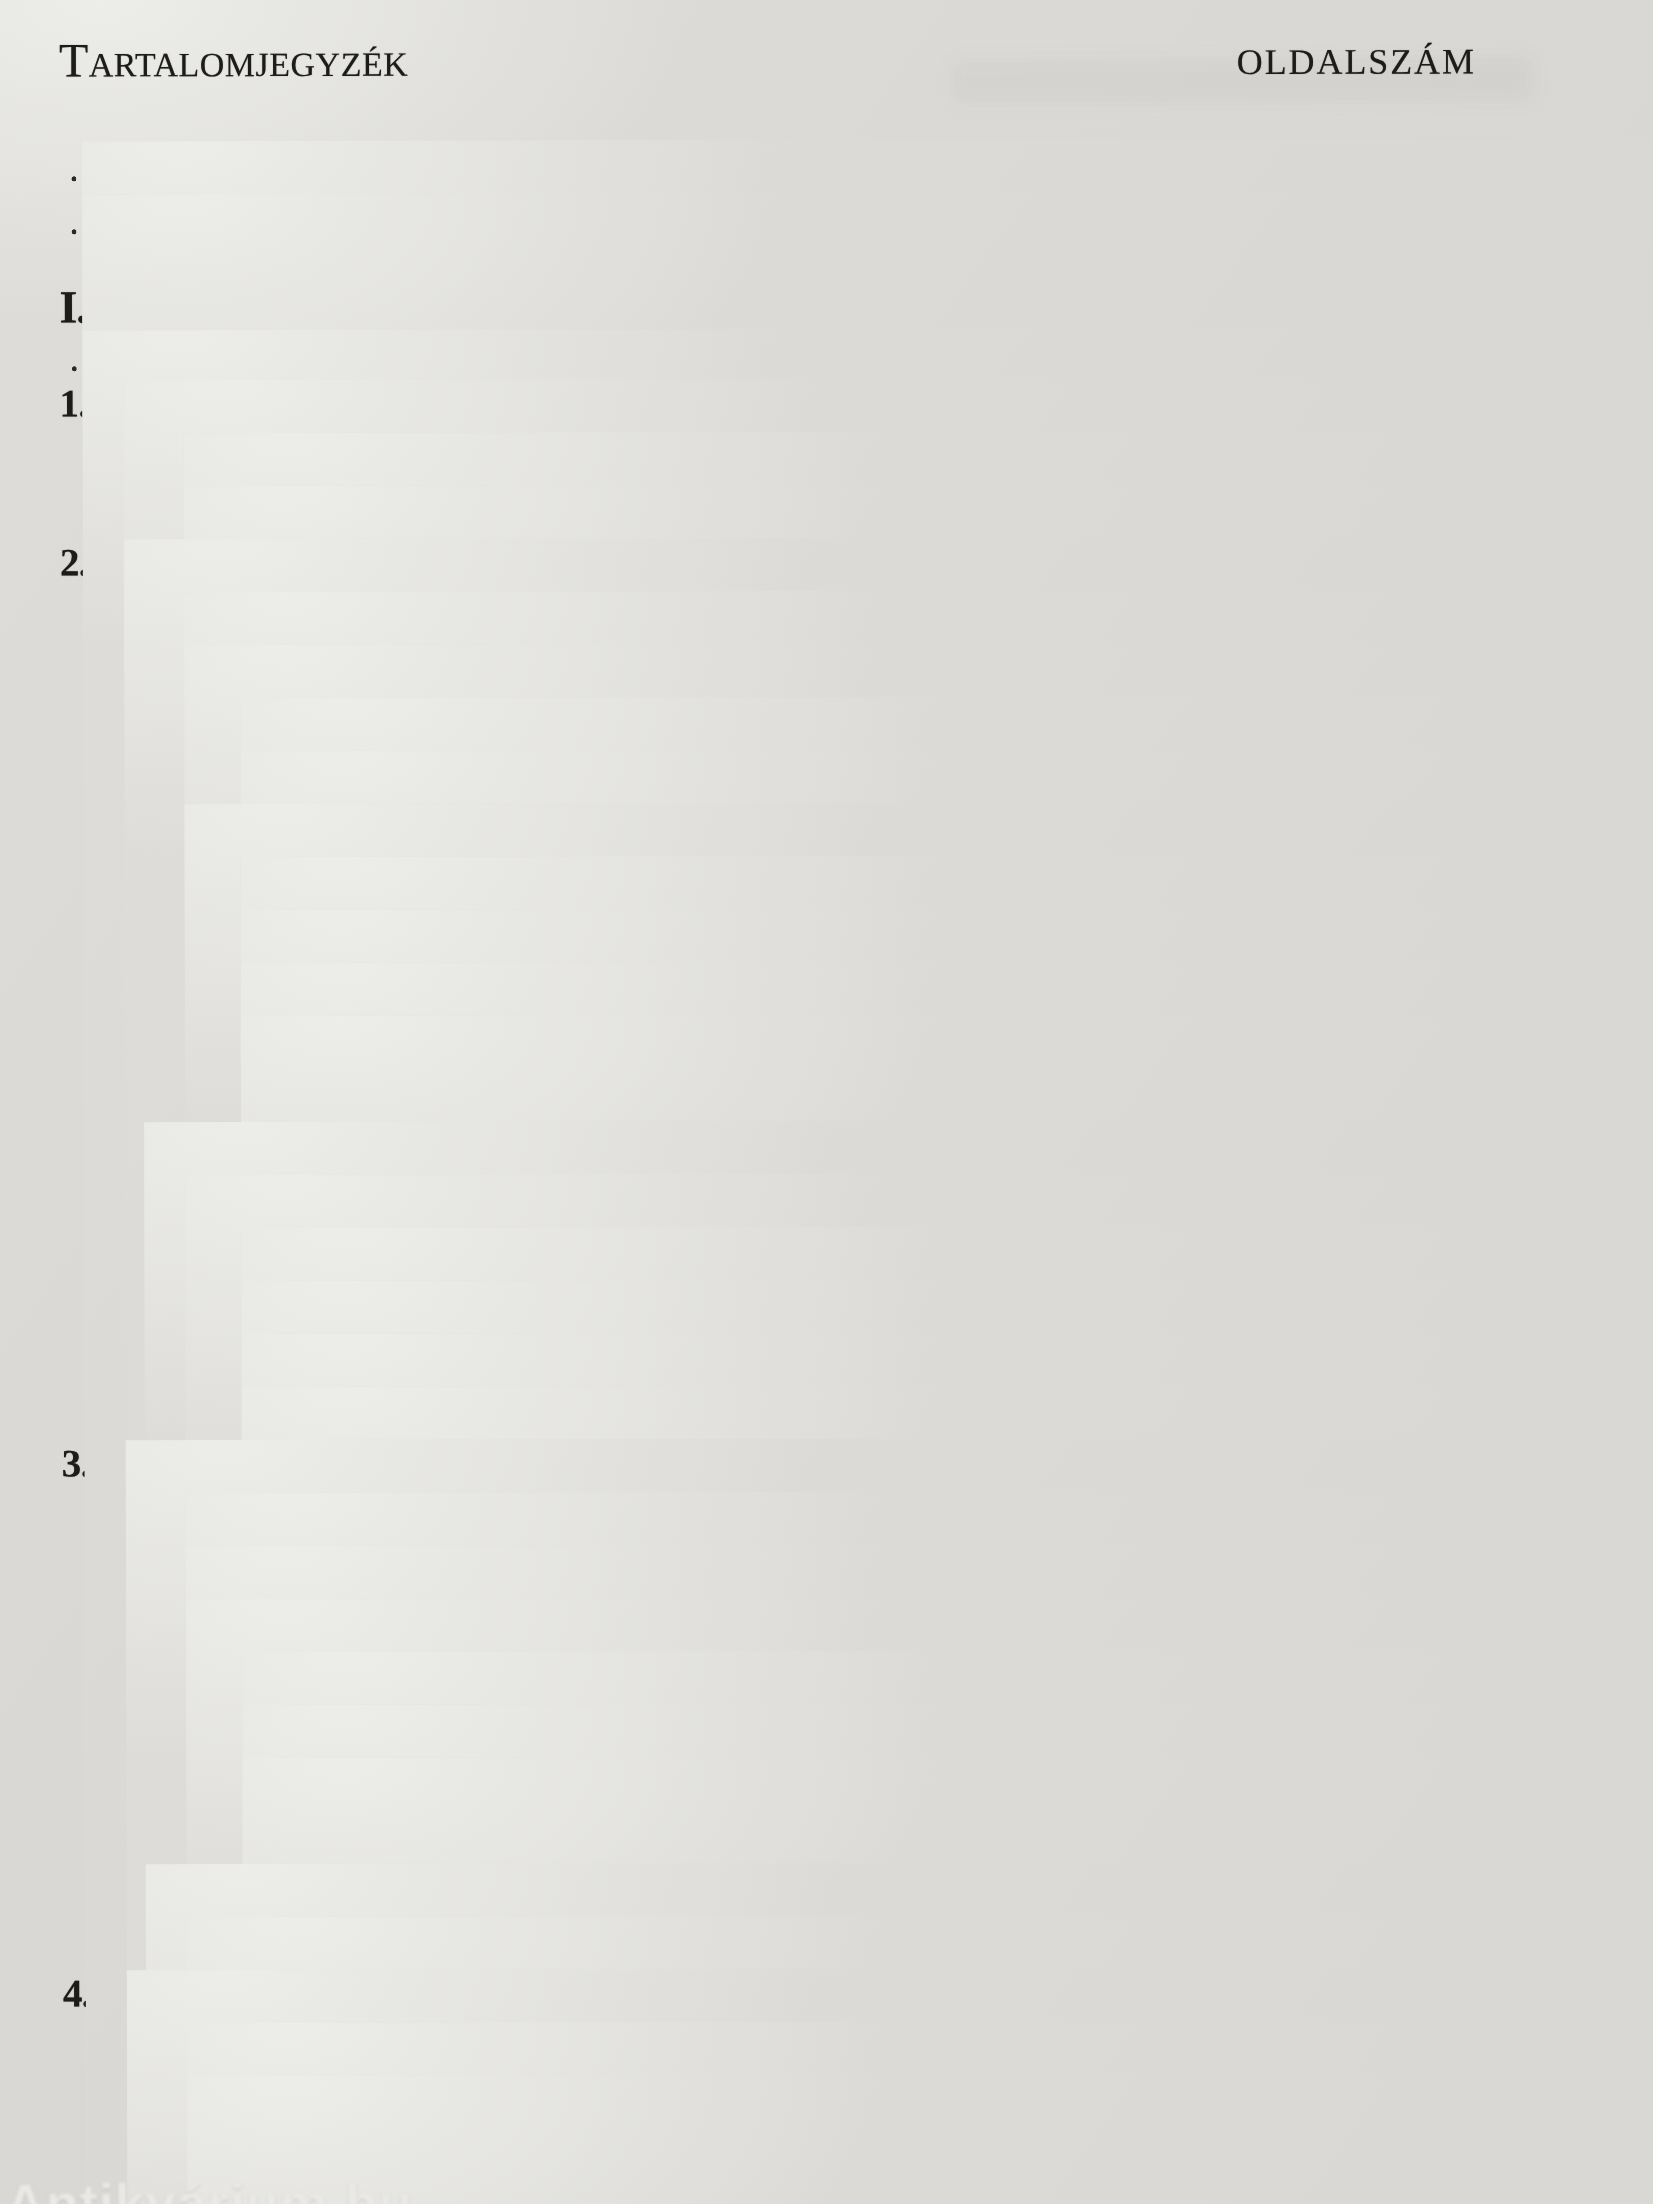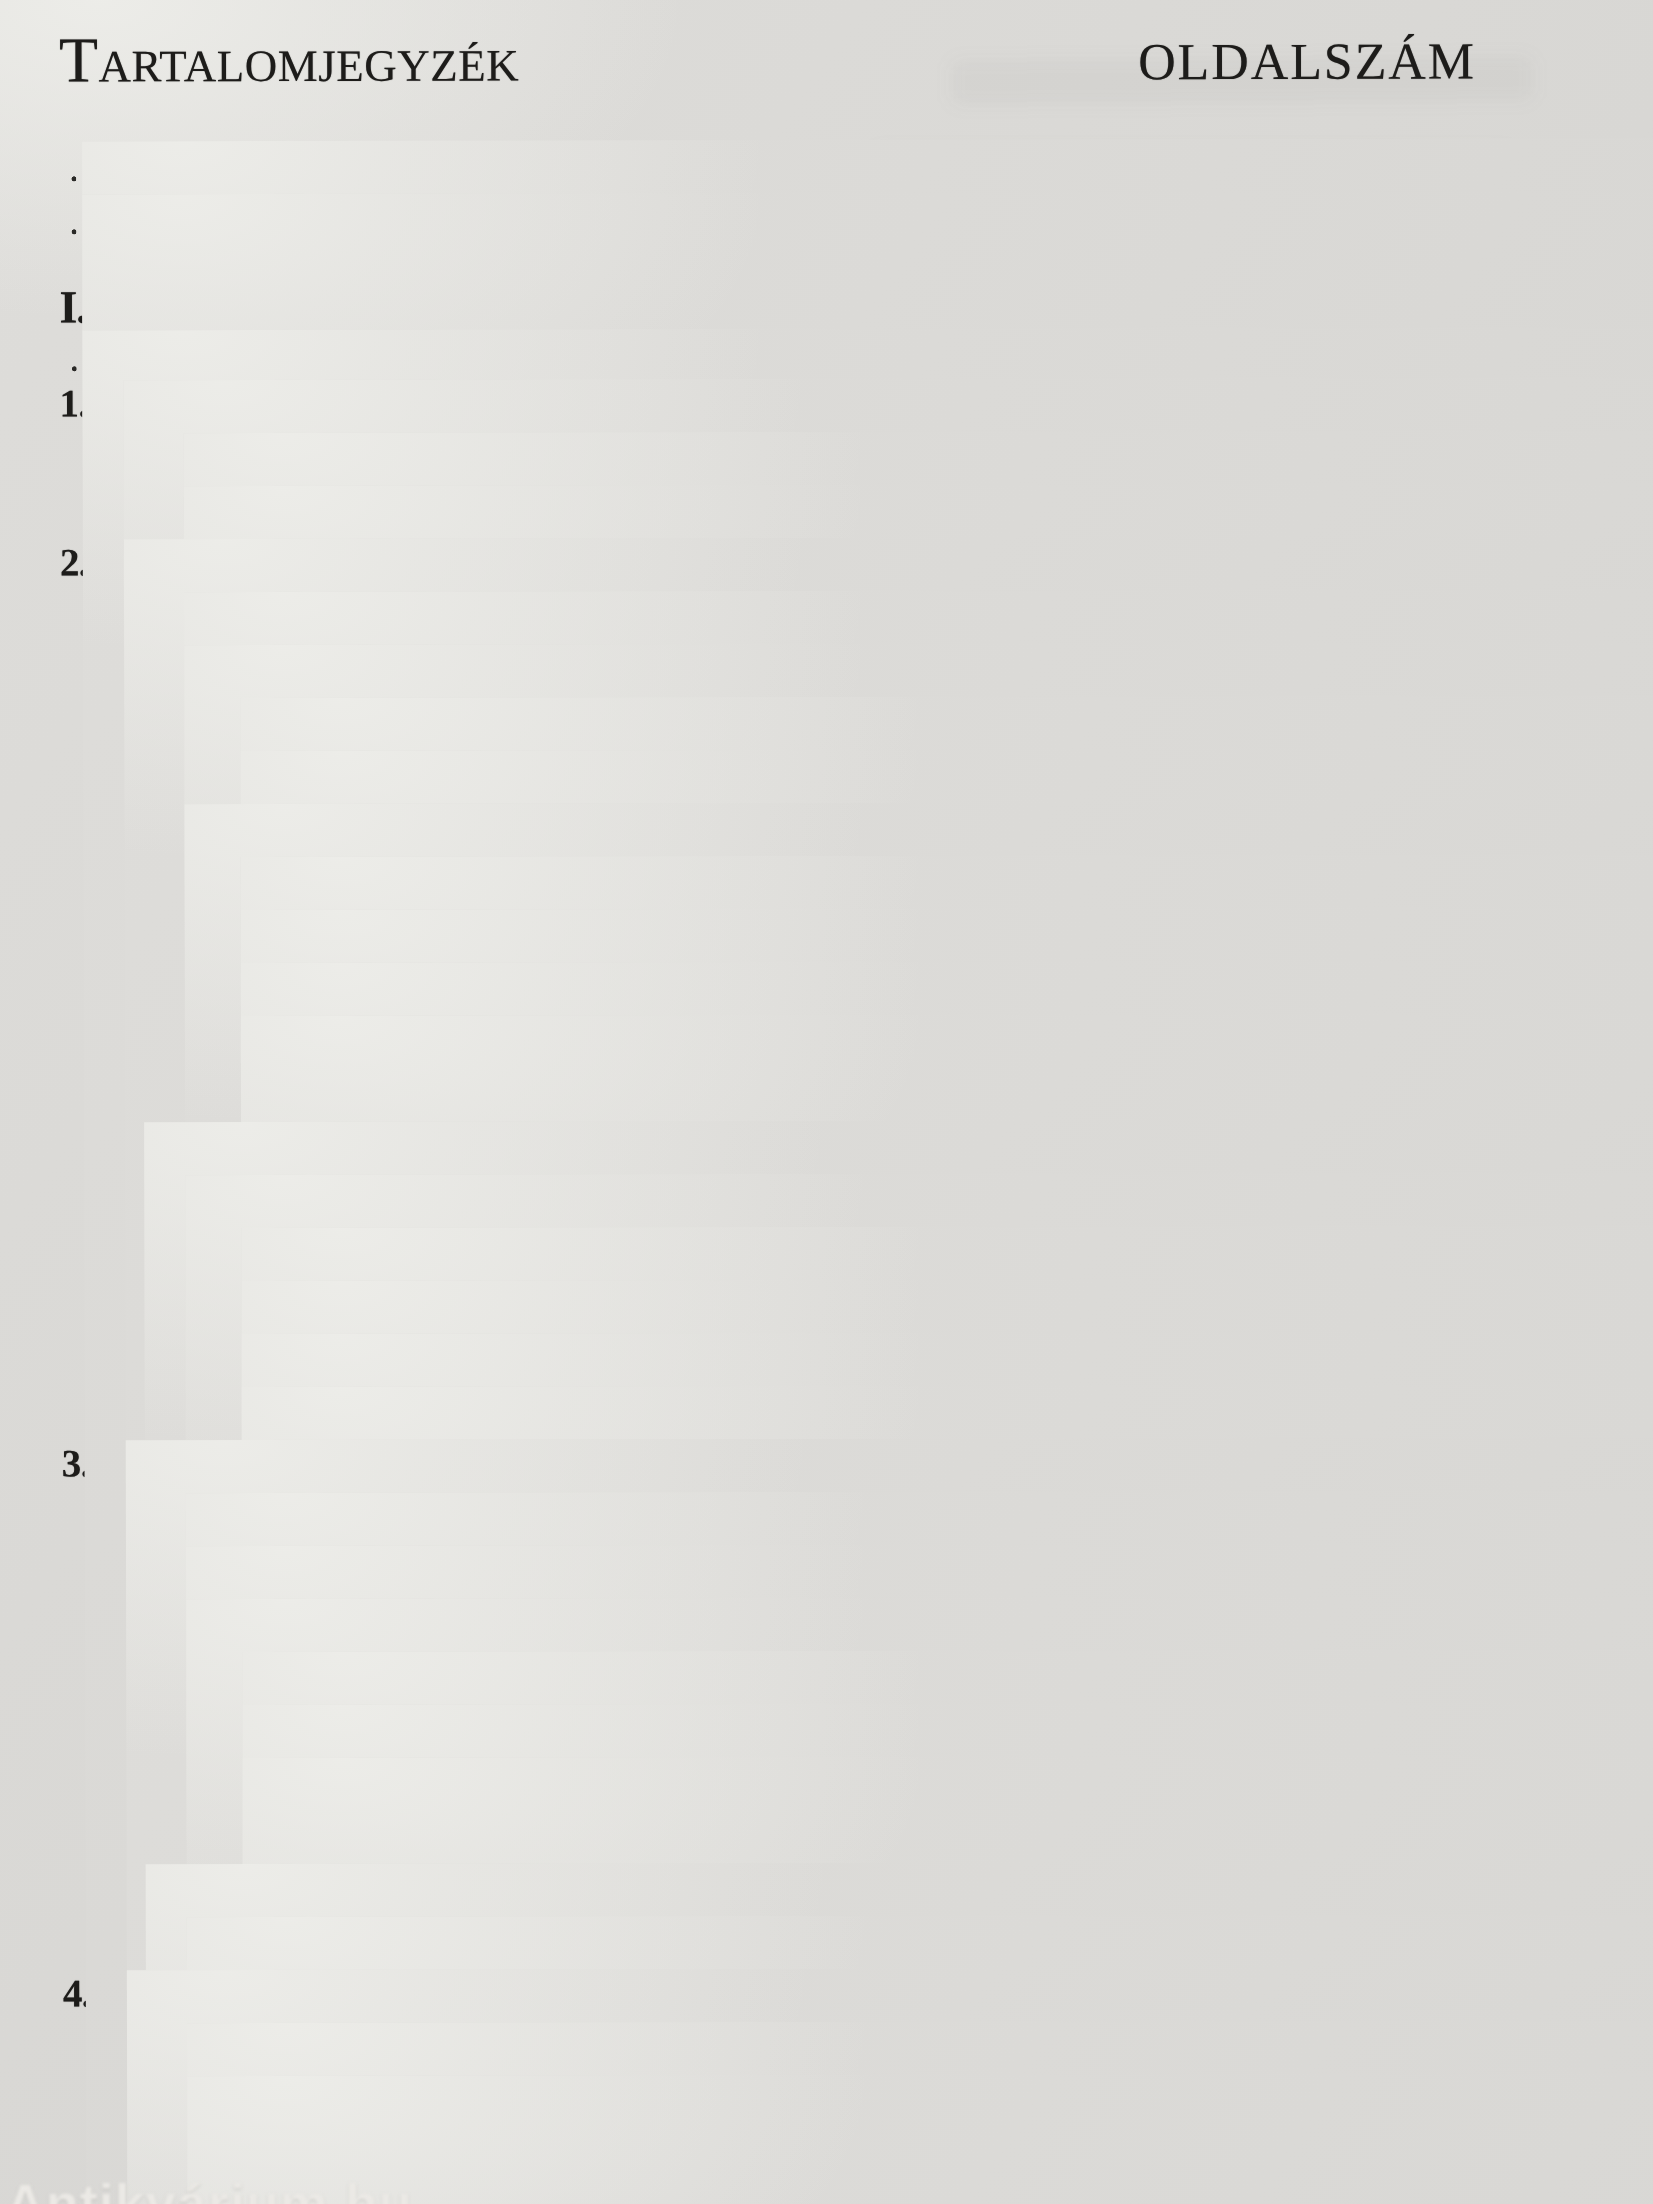--- a/index.html
+++ b/index.html
@@ -20,22 +20,22 @@
   .g2{left:873px;top:146px;width:640px;height:146px;background:repeating-linear-gradient(0deg,rgba(110,110,104,.06) 0 15.5px,rgba(110,110,104,0) 15.5px 43px);filter:blur(6.8px);}
   .g3{left:1145px;top:417px;width:408px;height:873px;background:repeating-linear-gradient(0deg,rgba(110,110,104,.045) 0 13.6px,rgba(110,110,104,0) 13.6px 54px);filter:blur(7.8px);}
   .g4{left:1087px;top:1407px;width:456px;height:582px;background:repeating-linear-gradient(0deg,rgba(110,110,104,.04) 0 13.6px,rgba(110,110,104,0) 13.6px 56px);filter:blur(7.8px);}
 
   .content{
     position:absolute;left:61px;top:25px;width:1417px;
     transform:rotate(-.12deg);
     text-shadow:0 0 1px rgba(28,27,25,.55);
   }
   .masthead{display:flex;justify-content:space-between;align-items:baseline;margin-bottom:43px;white-space:nowrap;}
-  .doc-title{font-variant:small-caps;font-size:64px;letter-spacing:0.5px;line-height:68px;}
-  .pages-label{font-size:52px;letter-spacing:1.9px;line-height:68px;}
+  .doc-title{font-variant:small-caps;font-size:48px;letter-spacing:0.5px;line-height:68px;}
+  .pages-label{font-size:36px;letter-spacing:1.9px;line-height:68px;}
 
   .row{display:flex;align-items:baseline;height:53px;font-size:39px;letter-spacing:-0.6px;white-space:nowrap;}
   .row .num{font-weight:700;margin-right:12.6px;flex:none;}
   .row .txt{flex:0 1 auto;min-width:0;overflow:hidden;}
   .row .page{flex:none;text-align:right;font-weight:400;font-style:normal;}
   .leader{
     flex:1 1 0;min-width:5.8px;height:6.8px;margin:0 5.8px 0 11.6px;align-self:baseline;
     background-image:radial-gradient(circle at 2.9px 3.4px,#2a2927 2.2px,rgba(0,0,0,0) 2.8px);
     background-size:11px 6.8px;background-repeat:repeat-x;background-position:left bottom;
   }

